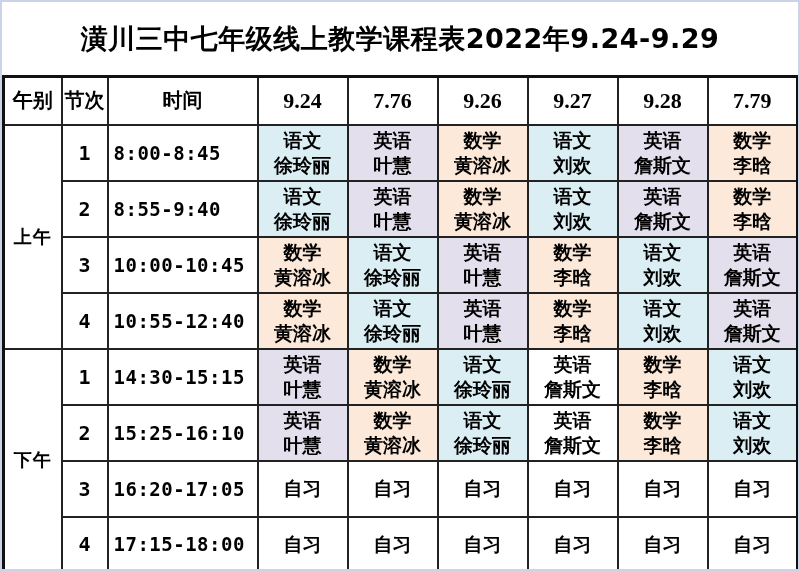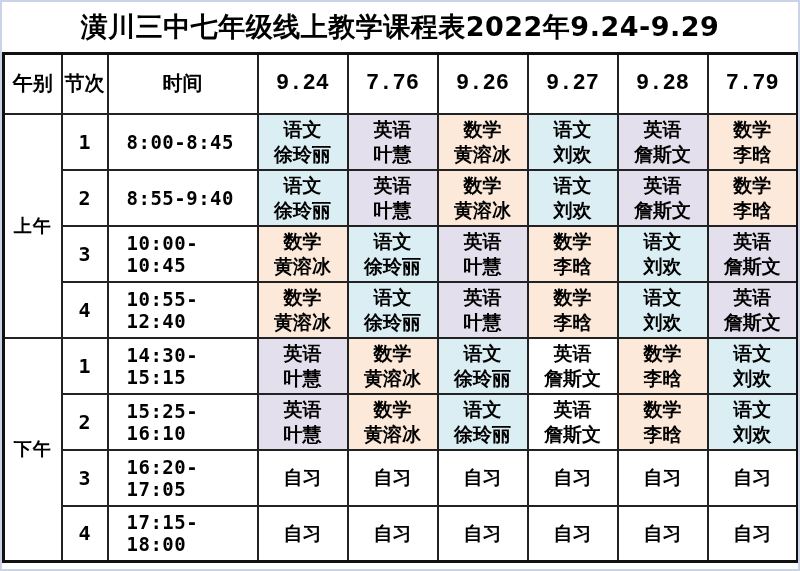--- a/index.html
+++ b/index.html
@@ -7,21 +7,21 @@
   body {
     width: 800px;
     height: 571px;
     background: #ffffff;
     border: 2px solid #ccd3e6;
     font-family: "DejaVu Sans", sans-serif;
     color: #000;
     overflow: hidden;
   }
   .page-title {
-    height: 50px;
+    height: 73px;
     display: flex;
     align-items: center;
     justify-content: center;
     font-size: 27px;
     font-weight: bold;
     letter-spacing: 0.5px;
   }
   table.schedule {
     width: 794px;
     margin: 0 auto;
@@ -30,36 +30,36 @@
     border: 3px solid #111;
   }
   th, td {
     border: 2px solid #222;
     padding: 0;
     text-align: center;
     vertical-align: middle;
     font-weight: bold;
     background: #ffffff;
   }
-  thead tr { height: 60px; }
+  thead tr { height: 48px; }
   tbody tr { height: 56px; }
   th.corner-th { font-size: 20px; }
   th.day-th {
     font-size: 22px;
-    font-family: Liberation Mono, monospace;
+    font-family: Liberation Serif, serif;
   }
   td.session-cell { font-size: 18px; letter-spacing: 1px; }
   td.period-cell {
     font-size: 20px;
     font-family: "DejaVu Sans Mono", "DejaVu Sans", monospace;
   }
   td.time-cell {
     font-size: 19px;
     text-align: left;
-    padding-left: 18px;
+    padding-left: 5px;
     font-family: "DejaVu Sans Mono", "DejaVu Sans", monospace;
     letter-spacing: 0.5px;
   }
   td.subject-cell { font-size: 19px; line-height: 25px; }
   td.subject-cell div { white-space: nowrap; }
 </style>
 </head>
 <body>
 
 <div class="page-title">潢川三中七年级线上教学课程表2022年9.24-9.29</div>

